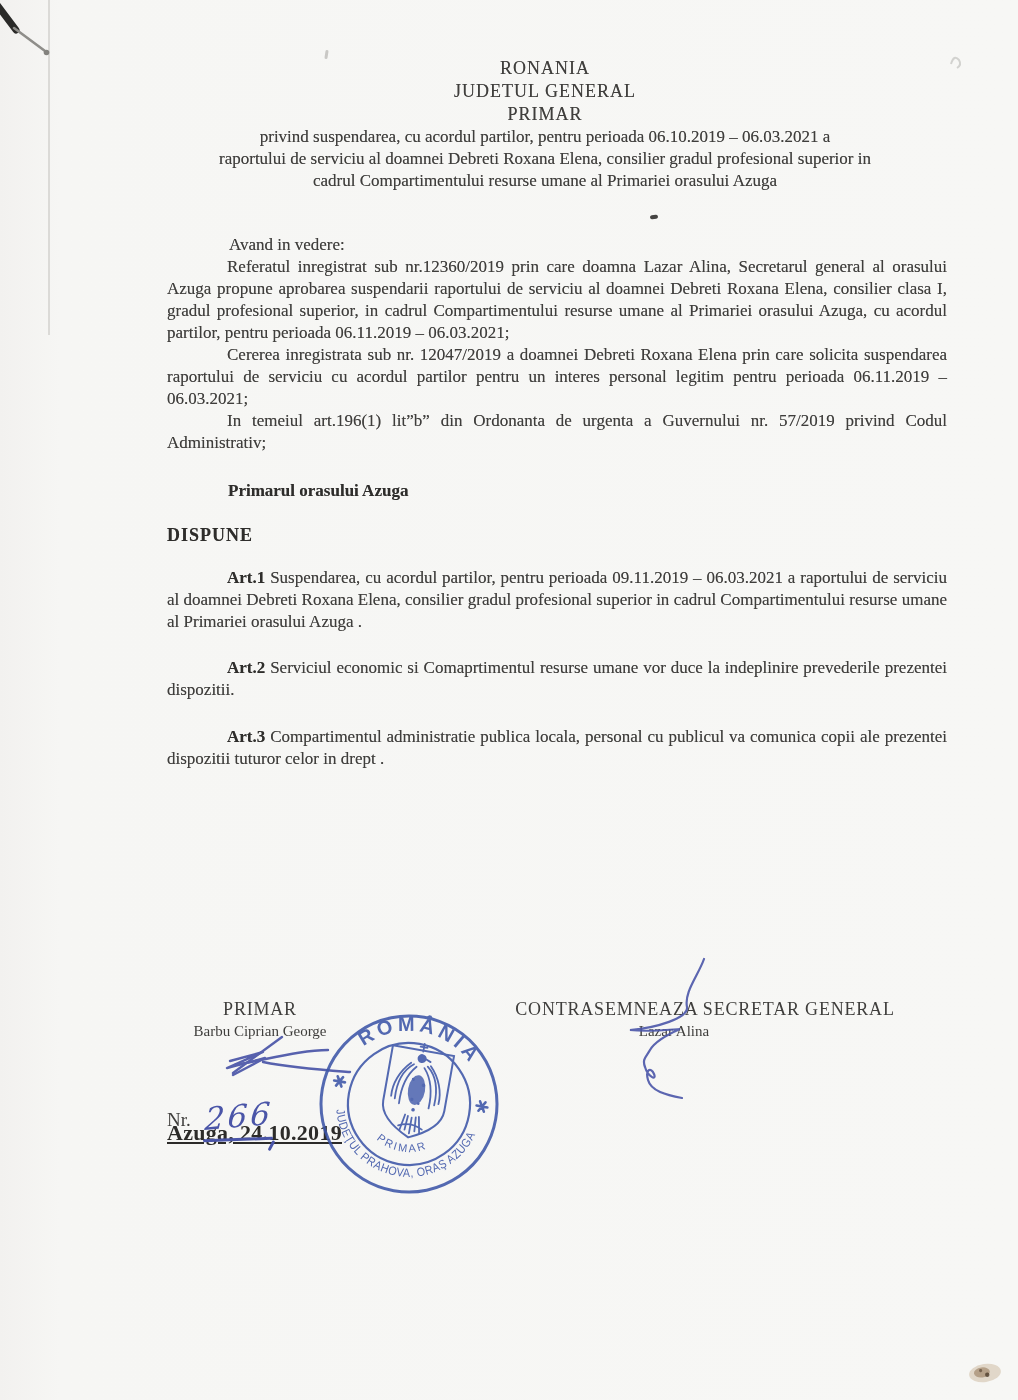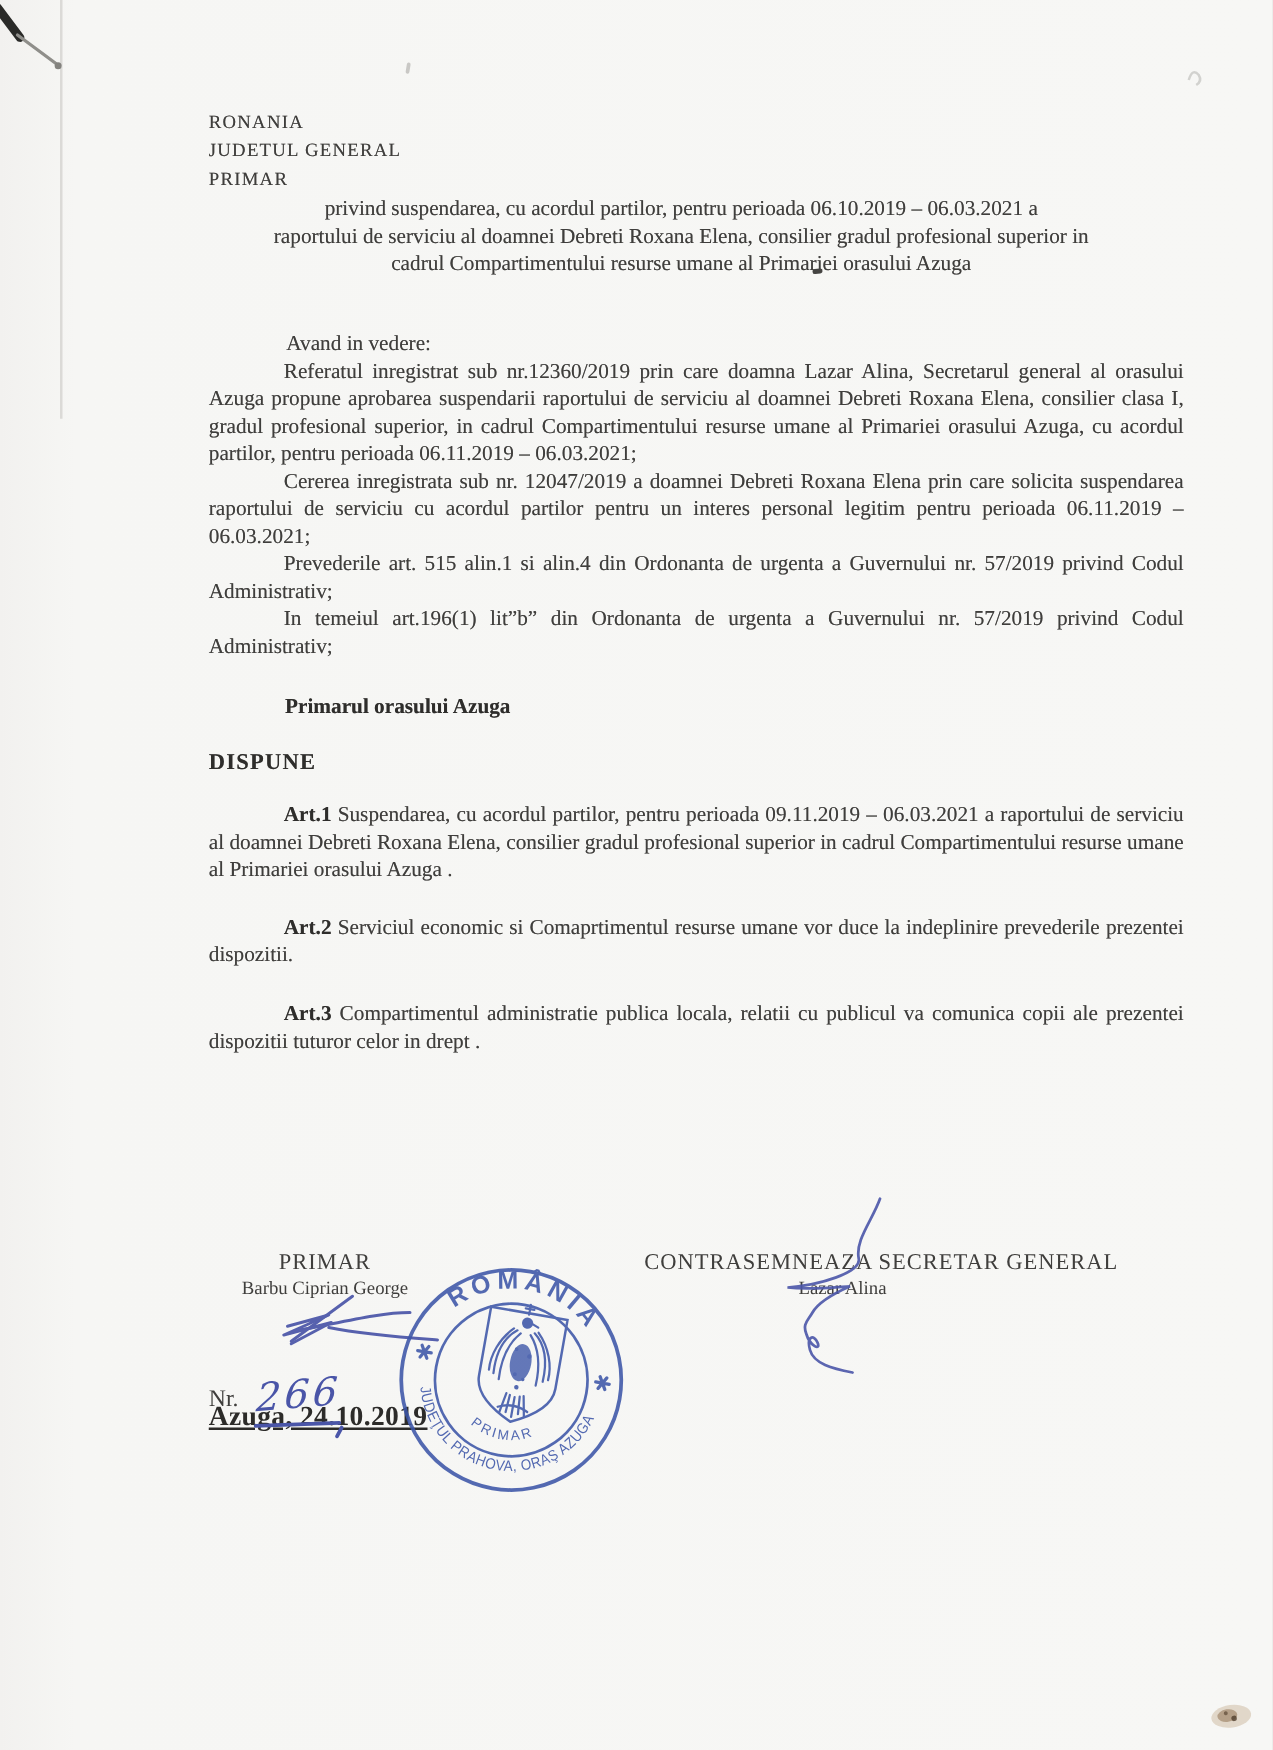--- a/index.html
+++ b/index.html
@@ -10,21 +10,21 @@
     font-family:"Liberation Serif","DejaVu Serif",serif;
     color:#3f3e3c;
   }
   .doc{
     position:absolute;left:167px;top:0;width:780px;
     font-size:17px;line-height:22px;
     text-shadow:0 0 .5px rgba(62,60,58,.55);
   }
   .doc p{margin:0;}
   .c-shift{padding-right:24px;}
-  .header{margin-top:87px;text-align:left;font-size:15px;line-height:23px;letter-spacing:1px;}
+  .header{margin-top:57px;text-align:center;font-size:18px;line-height:23px;letter-spacing:1px;}
   .header div{white-space:nowrap;}
   .title-line{margin-top:45px;text-align:center;line-height:24px;}
   .title-line span{font-weight:bold;font-size:18px;letter-spacing:1.5px;color:#2e2d2b;}
   .subtitle{text-align:center;line-height:22px;}
   .subtitle div{white-space:nowrap;}
   .avand{margin-top:42px !important;padding-left:62px;}
   .par{text-align:justify;text-indent:60px;hyphens:none;}
   .issuer{margin-top:26px !important;padding-left:61px;font-weight:bold;color:#2e2d2b;}
   .dispune{margin-top:22px !important;text-align:left;font-weight:bold;font-size:18px;letter-spacing:1px;color:#2e2d2b;}
   .art1{margin-top:21px !important;}
@@ -75,37 +75,36 @@
 
     <div class="subtitle c-shift">
       <div>privind  suspendarea, cu acordul partilor, pentru perioada 06.10.2019 – 06.03.2021 a</div>
       <div>raportului de serviciu al doamnei Debreti Roxana Elena, consilier gradul profesional superior  in</div>
       <div>cadrul Compartimentului resurse umane al Primariei orasului Azuga</div>
     </div>
 
     <p class="avand">Avand in vedere:</p>
     <p class="par">Referatul inregistrat sub nr.12360/2019 prin care doamna Lazar Alina, Secretarul general al orasului Azuga propune aprobarea suspendarii raportului de serviciu al doamnei Debreti Roxana Elena, consilier clasa I, gradul profesional superior, in cadrul Compartimentului resurse umane al Primariei orasului Azuga, cu acordul partilor, pentru perioada 06.11.2019 – 06.03.2021;</p>
     <p class="par">Cererea inregistrata sub nr. 12047/2019 a doamnei Debreti Roxana Elena prin care solicita suspendarea raportului de serviciu cu acordul partilor pentru un interes personal legitim pentru perioada 06.11.2019 – 06.03.2021;</p>
-    <p class="par">Prevederile art. 515 alin.1 si alin.4 din Ordonanta de urgenta a Guvernului nr. 57/2019 privind Codul Administrativ;</p>
     <p class="par">In temeiul art.196(1) lit”b” din Ordonanta de urgenta a Guvernului nr. 57/2019 privind Codul Administrativ;</p>
 
     <p class="issuer">Primarul orasului Azuga</p>
     <p class="dispune c-shift">DISPUNE</p>
 
     <p class="par art1">
       <b>Art.1</b>
       <span>Suspendarea, cu acordul partilor, pentru perioada 09.11.2019 – 06.03.2021 a raportului de serviciu al doamnei Debreti Roxana Elena, consilier gradul profesional superior  in cadrul Compartimentului resurse umane al Primariei orasului Azuga .</span>
     </p>
     <p class="par art2">
       <b>Art.2</b>
       <span>Serviciul economic si Comaprtimentul resurse umane vor duce la indeplinire prevederile prezentei dispozitii.</span>
     </p>
     <p class="par art3">
       <b>Art.3</b>
-      <span>Compartimentul administratie publica locala, relatii cu publicul va comunica copii ale prezentei dispozitii tuturor celor in drept .</span>
+      <span>Compartimentul administratie publica locala, personal cu publicul va comunica copii ale prezentei dispozitii tuturor celor in drept .</span>
     </p>
   </div>
 
   <div class="sig-left">
     <div class="sig-title">PRIMAR</div>
     <div class="sig-name">Barbu Ciprian George</div>
   </div>
   <div class="sig-right">
     <div class="sig-title">CONTRASEMNEAZA SECRETAR GENERAL</div>
     <div class="sig-name">Lazar Alina</div>

